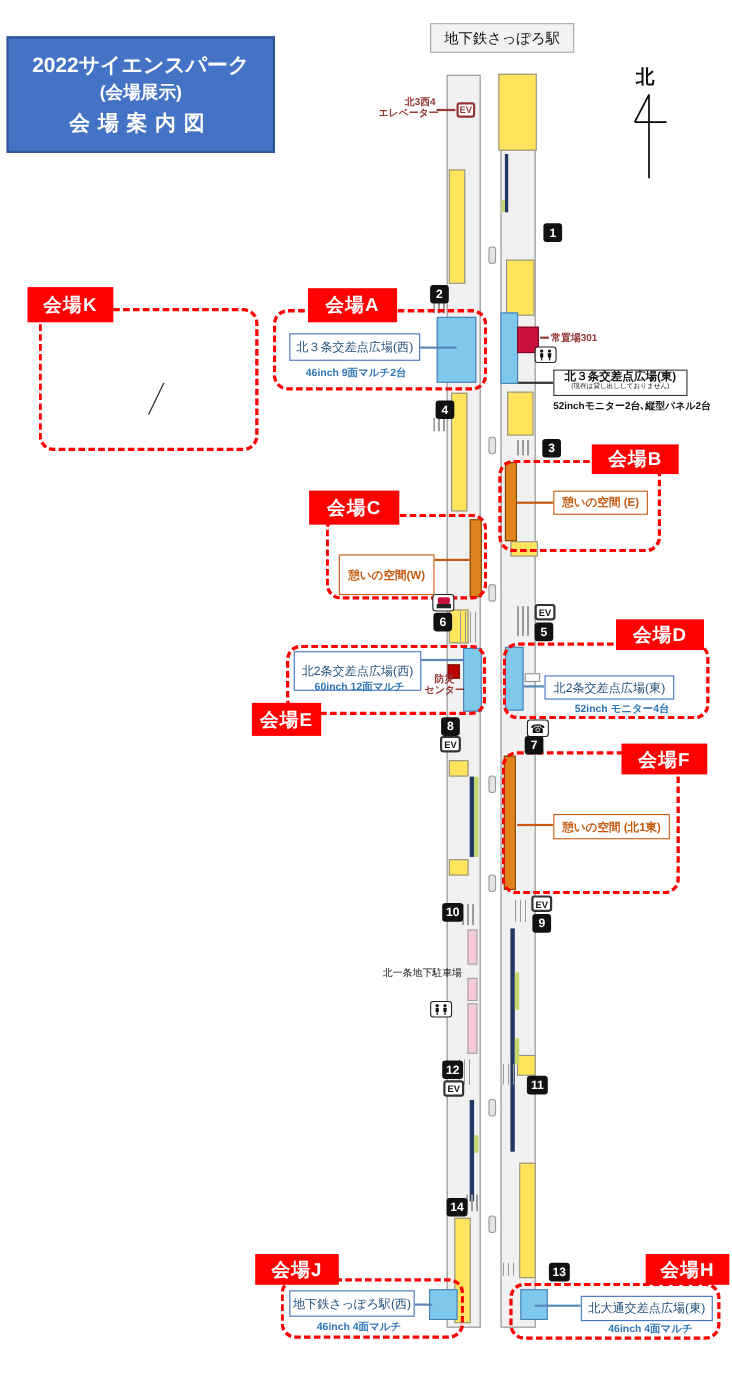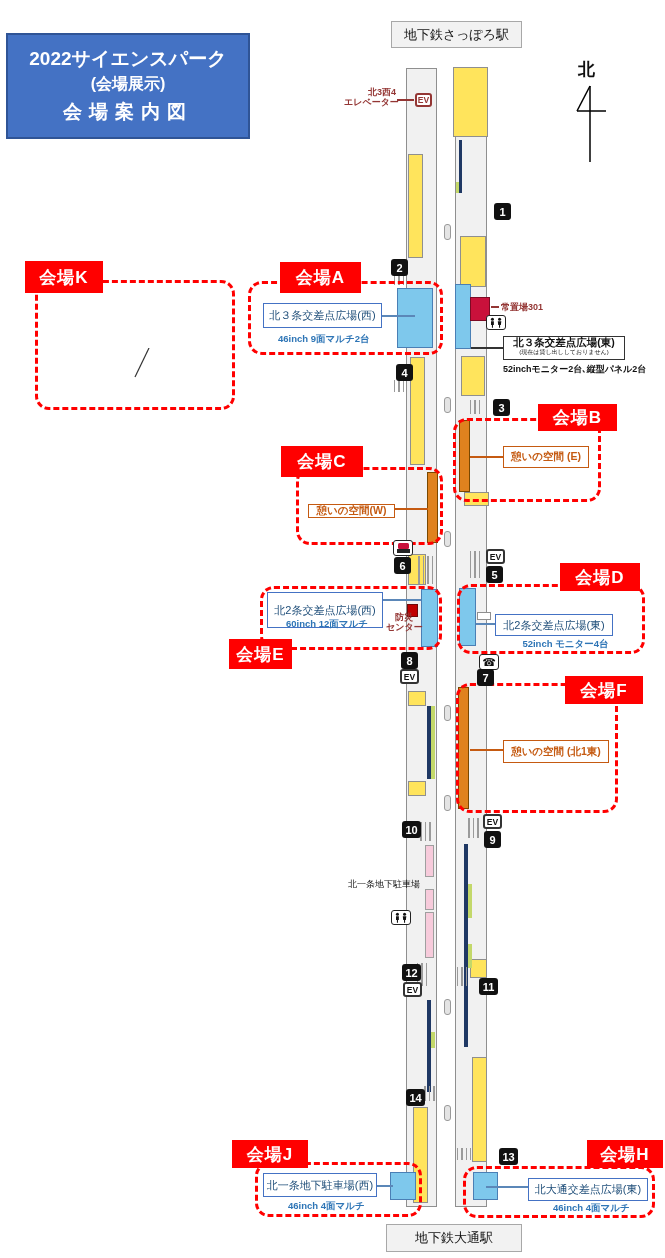--- a/index.html
+++ b/index.html
@@ -196,21 +196,21 @@
     <line x1="19" y1="0" x2="5" y2="29" stroke="#333" stroke-width="1.2"></line>
   </svg>
 
   <div class="abs dash z3" style="left:453px;top:418px;width:148px;height:84px"></div>
   <div class="abs vlab z5" style="left:538px;top:404px;width:79px;height:27px">会場B</div>
   <div class="abs hline z4" style="left:470px;top:456px;width:33px;background:#C55A11"></div>
   <div class="abs obox z4" style="left:503px;top:446px;width:86px;height:22px">憩いの空間 (E)</div>
 
   <div class="abs dash z3" style="left:296px;top:467px;width:147px;height:78px"></div>
   <div class="abs vlab z5" style="left:281px;top:446px;width:82px;height:31px">会場C</div>
-  <div class="abs obox z4" style="left:308px;top:504px;width:87px;height:14px">憩いの空間(W)</div>
+  <div class="abs obox z4" style="left:308px;top:504px;width:87px;height:37px">憩いの空間(W)</div>
   <div class="abs hline z4" style="left:395px;top:508px;width:33px;background:#C55A11"></div>
 
   <div class="abs dash z3" style="left:457px;top:584px;width:188px;height:70px"></div>
   <div class="abs vlab z5" style="left:560px;top:563px;width:80px;height:28px">会場D</div>
   <div class="abs hline z4" style="left:476px;top:623px;width:19px;background:#5b87b8"></div>
   <div class="abs nbox z4" style="left:495px;top:614px;width:118px;height:22px">北2条交差点広場(東)</div>
   <div class="abs spec z4" style="left:512px;top:638px;width:107px">52inch モニター4台</div>
 
   <div class="abs dash z3" style="left:260px;top:586px;width:182px;height:64px"></div>
   <div class="abs vlab z5" style="left:229px;top:639px;width:63px;height:30px">会場E</div>
@@ -224,27 +224,24 @@
     <div>センター</div>
   </div>
 
   <div class="abs dash z3" style="left:456px;top:683px;width:162px;height:130px"></div>
   <div class="abs vlab z5" style="left:565px;top:676px;width:78px;height:28px">会場F</div>
   <div class="abs hline z4" style="left:470px;top:749px;width:33px;background:#C55A11"></div>
   <div class="abs obox z4" style="left:503px;top:740px;width:106px;height:23px">憩いの空間 (北1東)</div>
 
   <div class="abs dash z3" style="left:255px;top:1162px;width:167px;height:55px"></div>
   <div class="abs vlab z5" style="left:232px;top:1140px;width:76px;height:28px">会場J</div>
-  <div class="abs nbox z4" style="left:263px;top:1173px;width:114px;height:24px">北一条地下駐車場(西)</div>
+  <div class="abs nbox z4" style="left:263px;top:1173px;width:114px;height:24px">地下鉄さっぽろ駅(西)</div>
   <div class="abs hline z4" style="left:377px;top:1185px;width:16px;background:#5b87b8"></div>
   <div class="abs spec z4" style="left:288px;top:1200px;width:68px">46inch 4面マルチ</div>
 
   <div class="abs dash z3" style="left:463px;top:1166px;width:192px;height:52px"></div>
   <div class="abs vlab z5" style="left:587px;top:1140px;width:76px;height:28px">会場H</div>
   <div class="abs hline z4" style="left:486px;top:1186px;width:42px;background:#5b87b8"></div>
   <div class="abs nbox z4" style="left:528px;top:1178px;width:120px;height:23px">北大通交差点広場(東)</div>
   <div class="abs spec z4" style="left:553px;top:1202px;width:68px">46inch 4面マルチ</div>
 
-  <div class="abs stn z4" style="left:386px;top:1224px;width:136px;height:28px">
-      <span>地下鉄大通駅</span>
-    </div>
 
 </div>
 
 </body></html>

